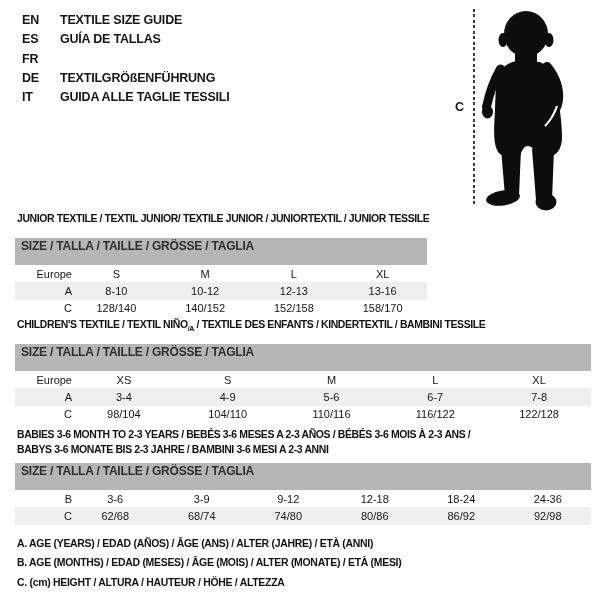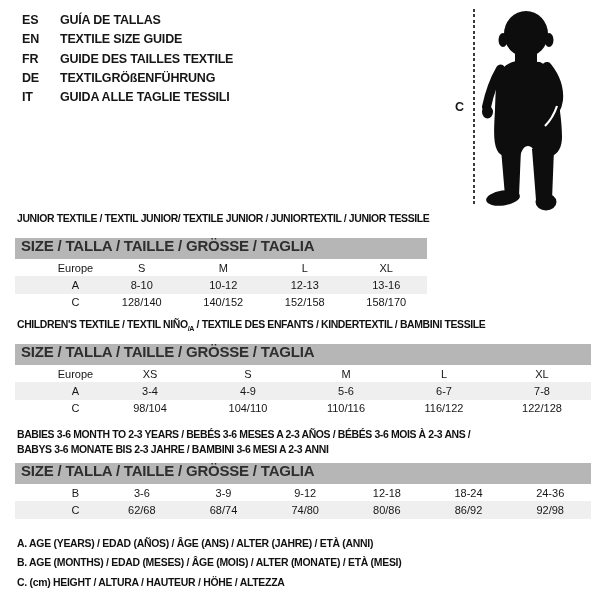--- a/index.html
+++ b/index.html
@@ -31,53 +31,52 @@
   }
   .sec-title .subscript { font-size:7.5px; position:relative; top:2.5px; }
   #t3-title { line-height:15.3px; }
 
   
   .size-table { position:absolute; left:15px; }
   #t1 { top:238px; width:412px; }
   #t2 { top:344px; width:576px; }
   #t3 { top:463px; width:576px; }
   .size-bar {
-    height:21px; background:#b6b6b6; color:#2e2e2e;
-    font-size:15px; font-weight:bold; letter-spacing:-0.2px;
+    height:27px; background:#b6b6b6; color:#2e2e2e;
+    font-size:12px; font-weight:bold; letter-spacing:-0.2px;
     line-height:16.5px; padding-left:6px; box-sizing:border-box;
     white-space:nowrap; overflow:hidden;
   }
   .trow { display:flex; height:17.3px; align-items:center; font-size:11px; }
   .trow.shaded { background:#efefef; }
   .tcell { flex:1; text-align:center; white-space:nowrap; }
-  .tcell.rowlabel { flex:0 0 57px; text-align:center; padding-left:6px; box-sizing:border-box;margin-left:29px; }
+  .tcell.rowlabel { flex:0 0 57px; text-align:right; padding-left:6px; box-sizing:border-box; }
 
   
   .footnotes {
     position:absolute; left:17px; top:534px;
     font-weight:bold; font-size:11px; line-height:19.3px; letter-spacing:-0.3px;
     transform:scaleX(0.95); transform-origin:left center; color:#111;
   }
   .footnote { white-space:nowrap; }
 </style>
 </head>
 <body>
 
 <div class="lang-block">
   <div class="lang-row">
+    <span class="lang-code">EN</span>
+    <span class="lang-label">TEXTILE SIZE GUIDE</span>
+  </div>
+  <div class="lang-row">
     <span class="lang-code">ES</span>
     <span class="lang-label">GUÍA DE TALLAS</span>
   </div>
   <div class="lang-row">
-    <span class="lang-code">EN</span>
-    <span class="lang-label">TEXTILE SIZE GUIDE</span>
-  </div>
-  <div class="lang-row">
     <span class="lang-code">FR</span>
-    <span class="lang-label">GUIDE DES TAILLES TEXTILE</span>
   </div>
   <div class="lang-row">
     <span class="lang-code">DE</span>
     <span class="lang-label">TEXTILGRÖßENFÜHRUNG</span>
   </div>
   <div class="lang-row">
     <span class="lang-code">IT</span>
     <span class="lang-label">GUIDA ALLE TAGLIE TESSILI</span>
   </div>
 </div>

